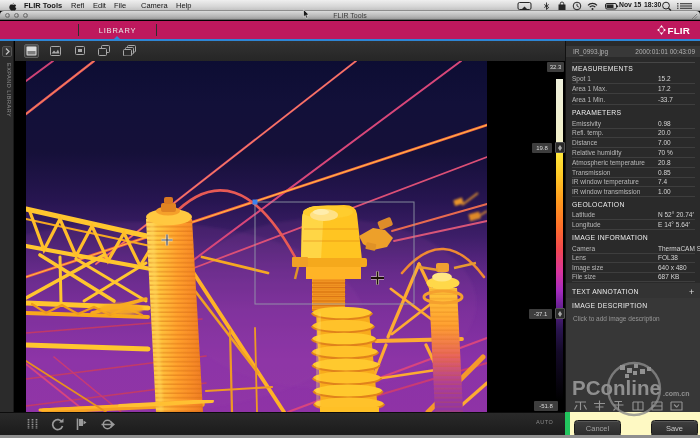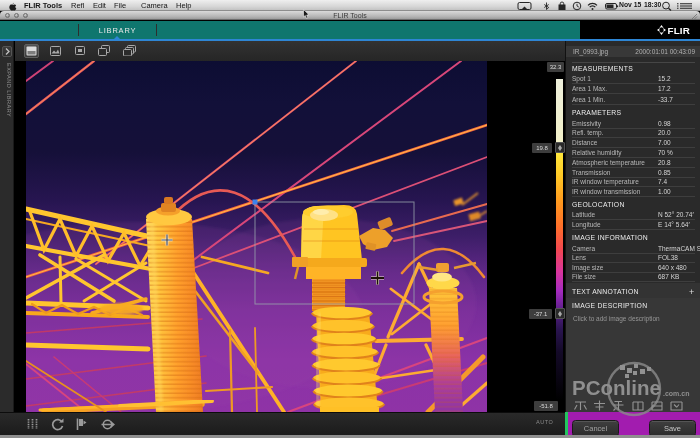--- a/index.html
+++ b/index.html
@@ -6,21 +6,21 @@
 #app{position:absolute;left:0;top:0;width:700px;height:438px}
 .abs{position:absolute}
 
 #menubar{left:0;top:0;width:700px;height:11px;background:linear-gradient(#efefef,#d6d6d6 65%,#c3c3c3);border-bottom:1px solid #8d8d8d;color:#161616;font-size:7.5px}
 #menubar span{position:absolute;top:1px;white-space:nowrap}
 
 #titlebar{left:0;top:11px;width:700px;height:9px;background:linear-gradient(#dadada,#b4b4b4 70%,#9d9d9d);border-radius:4px 4px 0 0;border-bottom:1px solid #6e6e6e}
 .tl{position:absolute;top:2px;width:5px;height:5px;border-radius:50%;background:radial-gradient(circle at 35% 30%,#dcdcdc,#909090 70%,#787878);border:0.5px solid #6f6f6f}
 #wtitle{position:absolute;top:0;left:0;width:700px;height:9px;text-align:center;font-size:7px;line-height:9px;color:#3a3a3a}
 
-#tabbar{left:0;top:21px;width:580px;height:18px;background:#0f766e}
+#tabbar{left:0;top:21px;width:700px;height:18px;background:#be185d}
 #tabbar .sep{position:absolute;top:3px;width:1px;height:12px;background:#2e2e2e}
 #libtab{position:absolute;left:78px;top:0;width:79px;height:18px;color:#e8e8e8;font-size:7.5px;letter-spacing:0.8px;text-align:center;line-height:19px}
 #blueline{left:0;top:39px;width:700px;height:1.5px;background:#2e86d5}
 #bluenotch{left:113px;top:35.5px;width:0;height:0;border-left:4px solid transparent;border-right:4px solid transparent;border-bottom:4px solid #2e86d5}
 
 #sidebar{left:0;top:40.5px;width:14px;height:371.5px;background:#2b2b2b;border-right:1px solid #1a1a1a}
 #expbtn{position:absolute;left:2px;top:5px;width:10px;height:11px;background:linear-gradient(#3c3c3c,#2e2e2e);border:1px solid #555;border-radius:2px;color:#bbb;font-size:7px;line-height:9px;text-align:center}
 #explbl{position:absolute;left:-29px;top:53px;width:72px;height:10px;color:#8f8f8f;font-size:5.5px;letter-spacing:0.5px;transform:rotate(90deg);white-space:nowrap}
 
 #toolbar{left:15px;top:40.5px;width:550px;height:20.5px;background:linear-gradient(#323232,#262626)}
@@ -37,21 +37,21 @@
 .spin:after{content:"";position:absolute;left:2.5px;bottom:1.5px;border-left:2.5px solid transparent;border-right:2.5px solid transparent;border-top:3px solid #aaa}
 
 #panel{left:565px;top:40.5px;width:135px;height:397.5px;background:#2a2a2a;border-left:1px solid #111;font-size:6.5px;color:#b9b9b9}
 #phead{position:absolute;left:0;top:5px;width:135px;height:11.5px;background:#383838;color:#b2b2b2;line-height:12px}
 .sech{position:absolute;left:6px;color:#ececec;font-size:6.8px;letter-spacing:0.3px;white-space:nowrap}
 .row{position:absolute;left:6px;width:123px;height:10px;border-bottom:1px solid #3e3e3e;line-height:10px;white-space:nowrap}
 .row b{position:absolute;left:86px;font-weight:normal;color:#d5d5d5}
 .hline{position:absolute;left:6px;width:123px;height:0;border-top:1px solid #464646}
 
 #bottombar{left:0;top:412px;width:565px;height:23px;background:linear-gradient(#2a2a2a,#1b1b1b);border-top:1px solid #0c0c0c}
-#footerpanel{left:565px;top:412px;width:135px;height:23px;background:#a21caf;border-left:3px solid #22c55e}
+#footerpanel{left:565px;top:412px;width:135px;height:23px;background:#fef9c3;border-left:5px solid #22c55e}
 .btn{position:absolute;top:7.5px;width:47px;height:17px;border-radius:3.5px;background:linear-gradient(#3f3f3f,#2b2b2b);border:1px solid #1a1a1a;box-shadow:inset 0 1px 0 #555;color:#a2a2a2;font-size:7.5px;text-align:center;line-height:16px}
 #basestrip{left:0;top:435px;width:700px;height:3px;background:#8f8f8f}
 .bbi{position:absolute;top:5px}
 #auto{position:absolute;left:536px;top:6px;color:#8a8a8a;font-size:5.5px;letter-spacing:0.5px}
 </style></head>
 <body>
 <div id="app">
 
   <div id="menubar" class="abs">
     <span style="left:24px;font-weight:bold">FLIR Tools</span>

